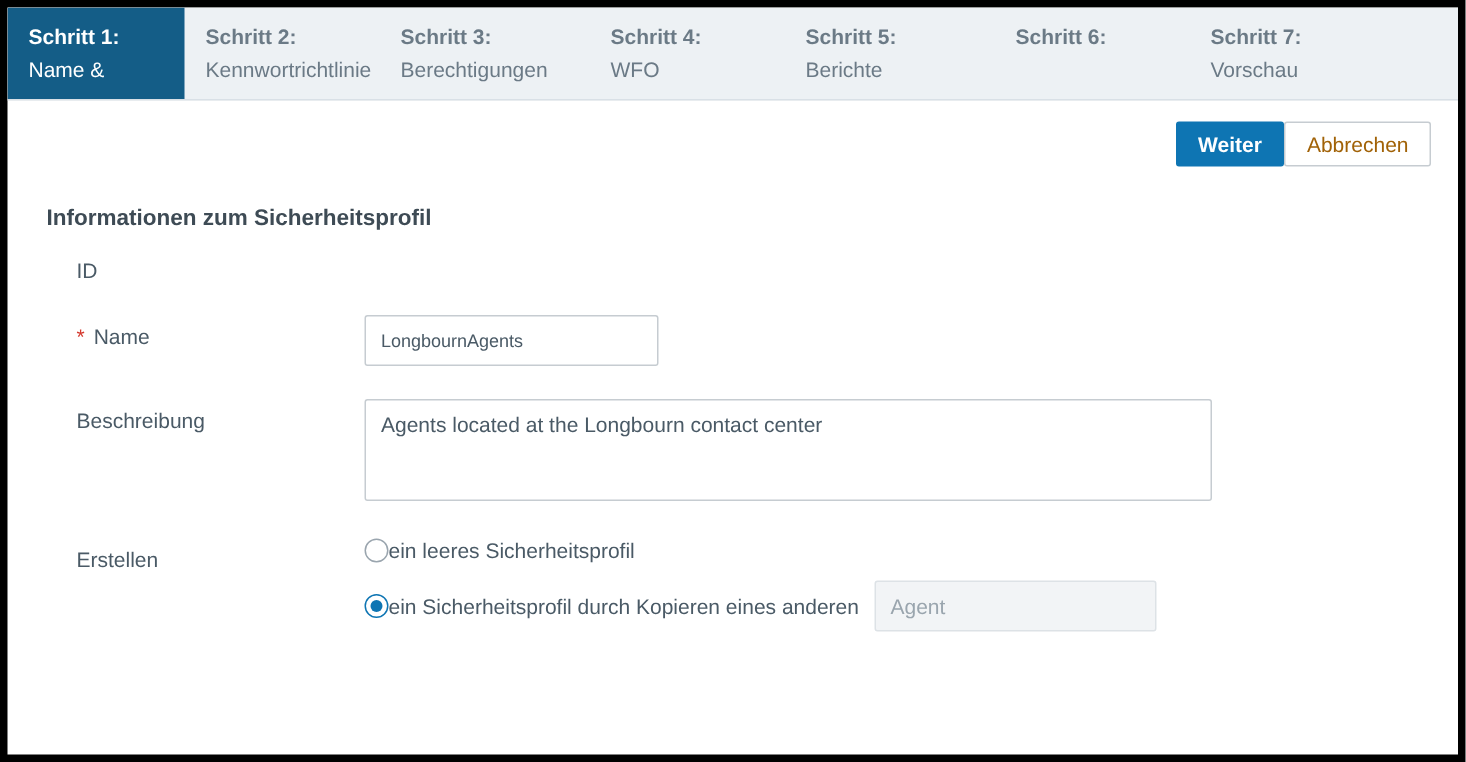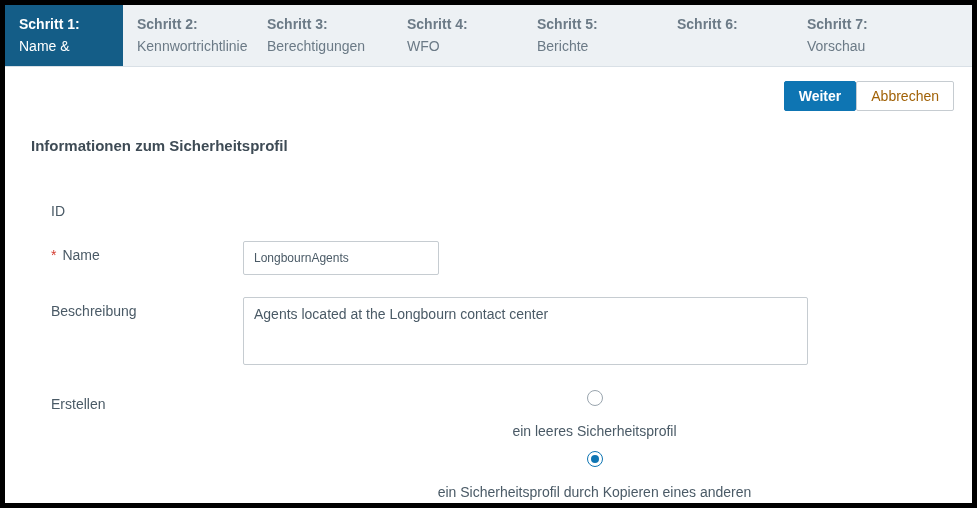--- a/index.html
+++ b/index.html
@@ -74,21 +74,21 @@
     border: 1px solid #c6ccd1;
   }
   
   .form-area {
     padding: 18px 26px 0 26px;
   }
   .section-title {
     font-size: 15px;
     font-weight: 600;
     color: #3e4b55;
-    margin-bottom: 43px;
+    margin-bottom: 12px;
   }
   .row {
     display: flex;
     align-items: flex-start;
     margin-bottom: 22px;
   }
   .row.tight { margin-bottom: 14px; }
   .label-col {
     width: 212px;
     padding-left: 20px;
@@ -118,25 +118,24 @@
     font-size: 14px;
     color: #4a5a66;
     border: 1px solid #c6ccd1;
     border-radius: 2px;
     font-family: inherit;
     resize: none;
   }
   .radio-row {
     display: flex;
     align-items: center;
-    gap: 17px;
+    gap: 0;
     margin-bottom: 12px;
     font-size: 14px;
     color: #4a5a66;
-    flex-direction: column;
   }
   .radio {
     width: 16px;
     height: 16px;
     border: 1.5px solid #9aa5ae;
     border-radius: 50%;
     display: inline-flex;
     align-items: center;
     justify-content: center;
     flex-shrink: 0;

